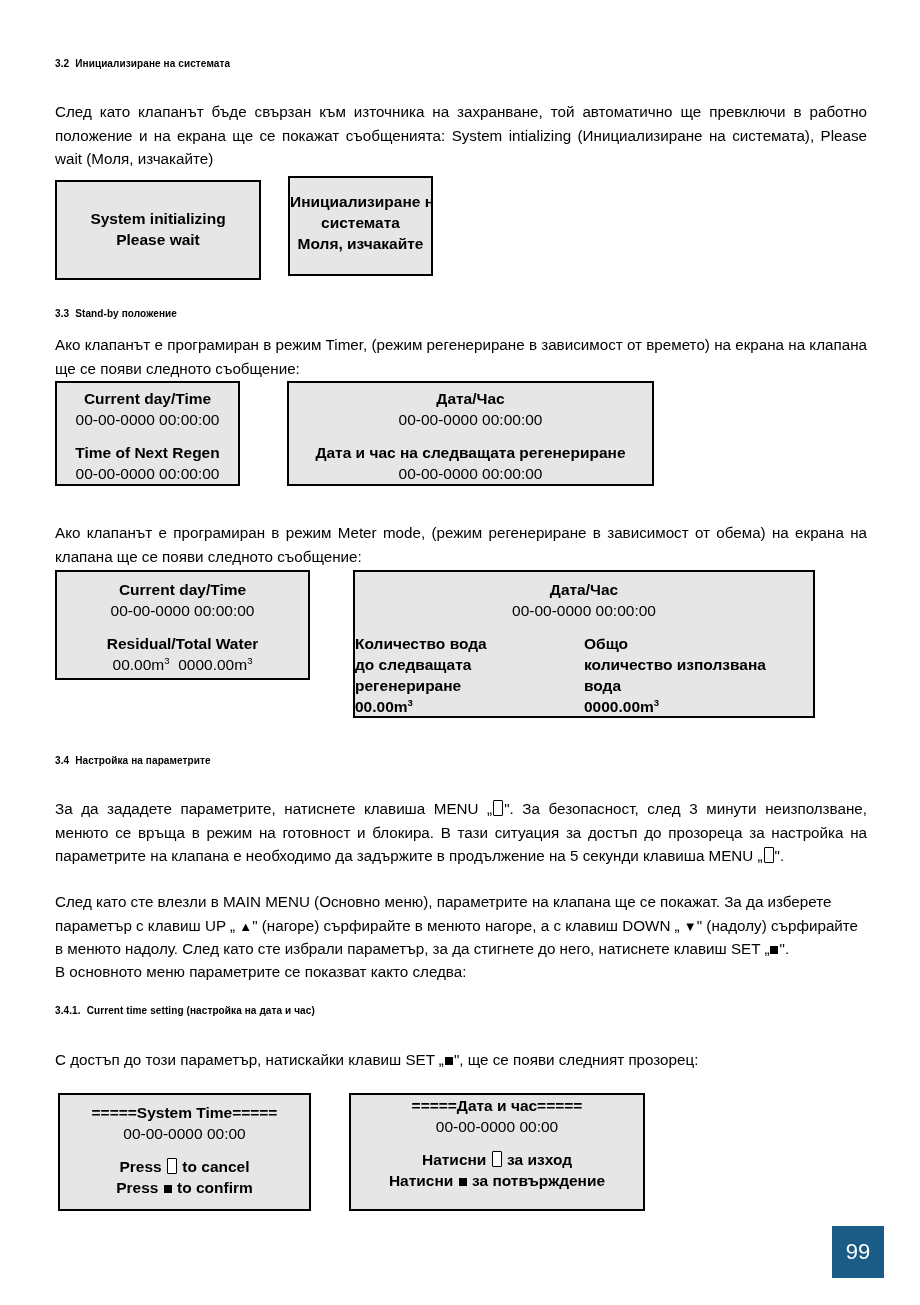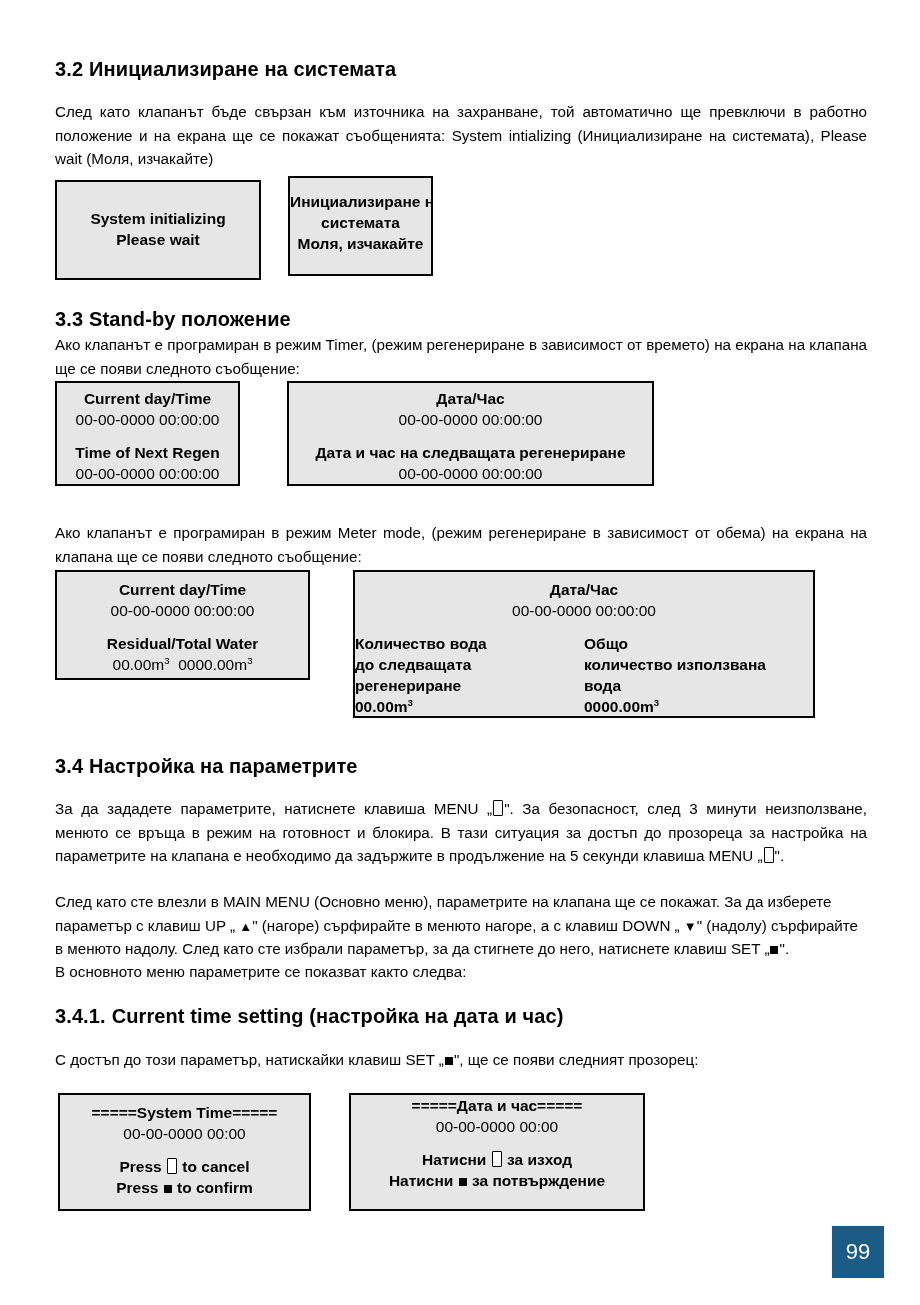--- a/index.html
+++ b/index.html
@@ -18,21 +18,21 @@
   }
   .page {
     position: absolute;
     left: 0; top: 0;
     width: 920px;
     height: 1305px;
   }
 
   
   .h-sec {
-    font-size: 20px;
+    font-size: 10px;
     font-weight: bold;
     letter-spacing: 0.1px;
   }
   .h-sec .num { margin-right: 6px; }
 
   
   .para {
     font-size: 15.2px;
     line-height: 23.5px;
     text-align: justify;

